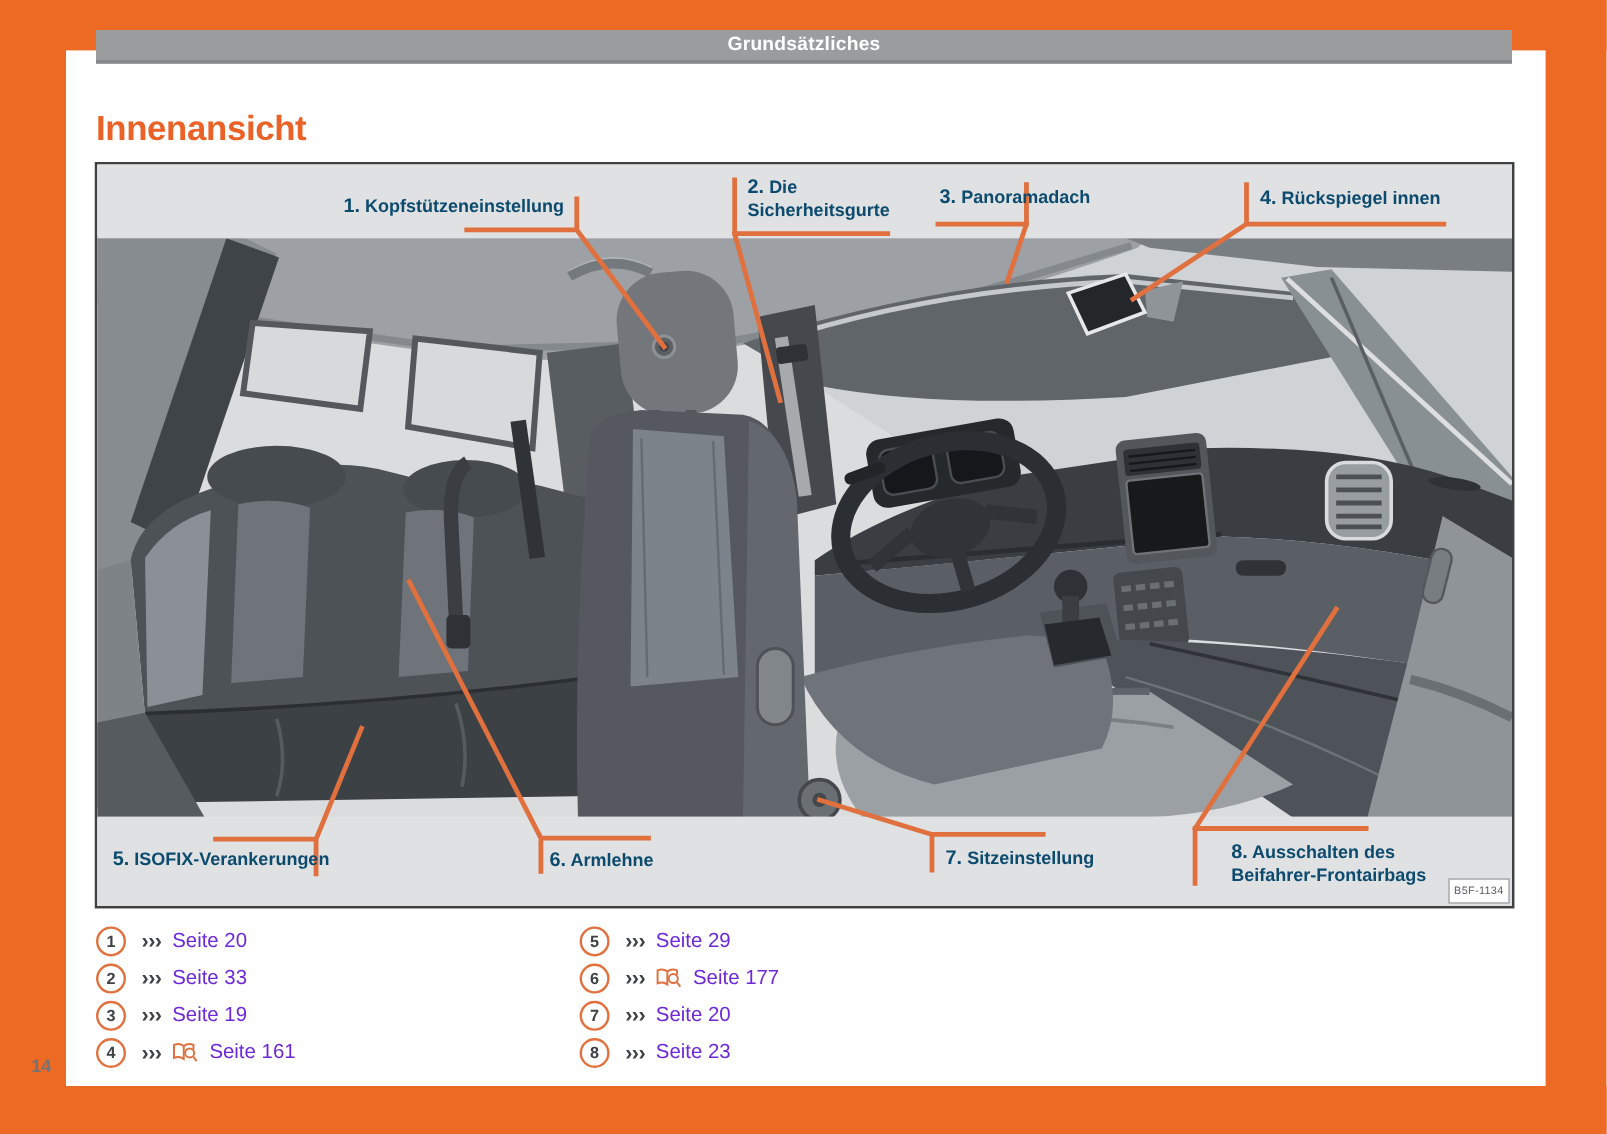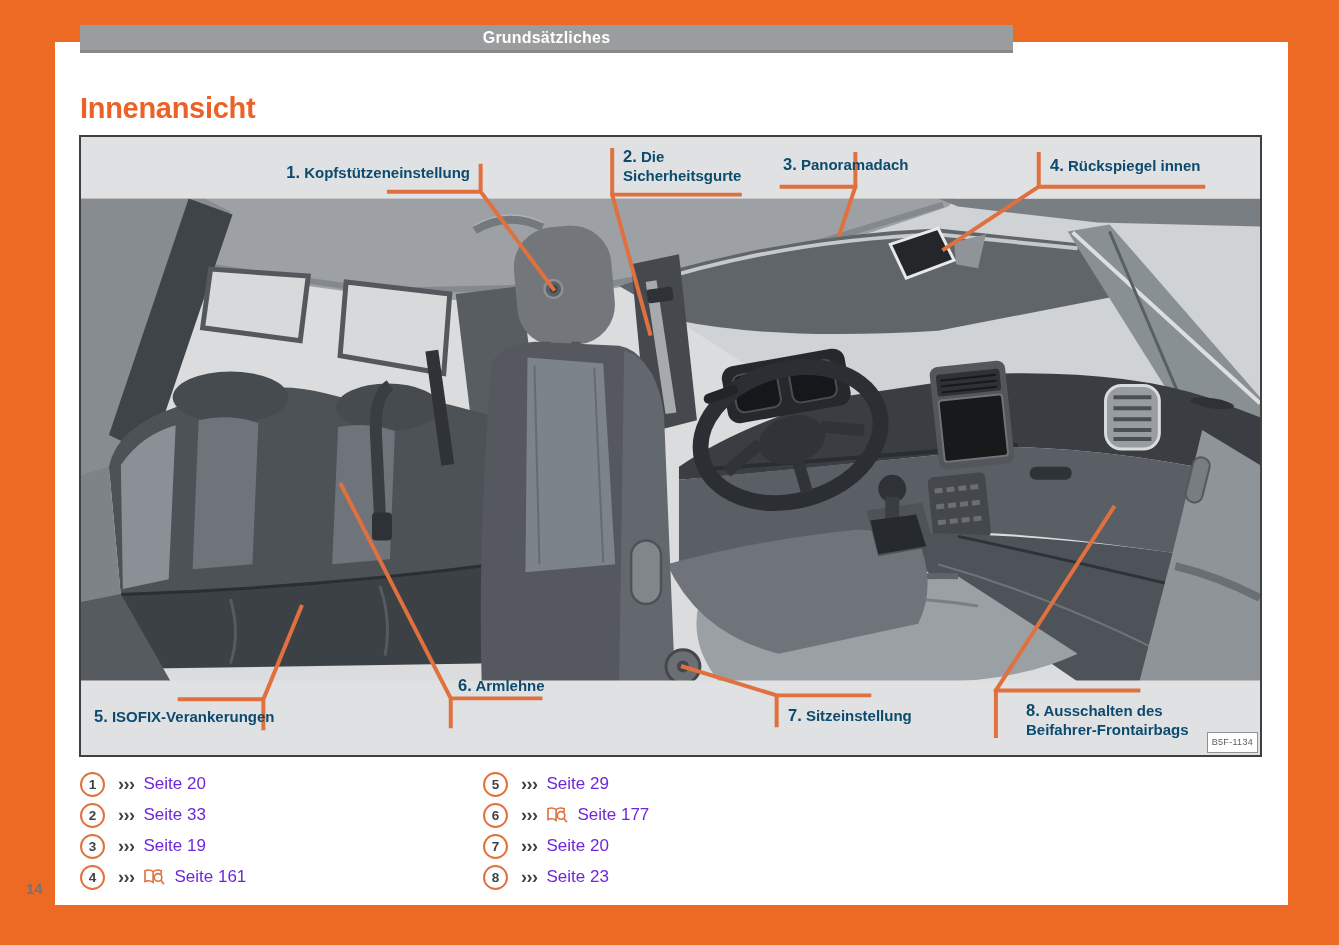--- a/index.html
+++ b/index.html
@@ -5,21 +5,21 @@
   html,body{margin:0;padding:0;background:#fff;}
   .page{position:relative;width:1339px;height:945px;background:#ffffff;overflow:hidden;
         font-family:"Liberation Sans", sans-serif;}
   
   .frame{position:absolute;background:#ED6A25;}
   .frame.top{left:0;top:0;width:1339px;height:42px;}
   .frame.left{left:0;top:0;width:55px;height:945px;}
   .frame.right{left:1288px;top:0;width:51px;height:945px;}
   .frame.bottom{left:0;top:905px;width:1339px;height:40px;}
   
-  .secbar{position:absolute;left:80px;top:25px;width:933px;height:25px;background:#9B9C9E;
+  .secbar{position:absolute;left:80px;top:25px;width:1180px;height:25px;background:#9B9C9E;
           border-bottom:3px solid #87888A;color:#fff;font-weight:bold;font-size:16px;
           text-align:center;line-height:25px;letter-spacing:.2px;}
   
   .h1{position:absolute;left:80px;top:92px;font-size:29px;font-weight:bold;color:#EA6227;letter-spacing:-.3px;}
   
   .figure{position:absolute;left:79px;top:135px;width:1179px;height:618px;border:2px solid #3E4042;background:#DBDCDE;}
   .figure svg.scene{position:absolute;left:0;top:0;width:100%;height:100%;}
   .figure svg.lines{position:absolute;left:0;top:0;width:100%;height:100%;pointer-events:none;}
   .flabel{position:absolute;font-size:15px;font-weight:bold;color:#0c4a6e;white-space:pre-line;line-height:19px;}
   .flabel .num{font-size:16.5px;}
@@ -188,21 +188,21 @@
         <path d="M918,603 V557 H1061 M918,557 L1036,373"></path>
       </g>
     </svg>
 
     <div class="flabel" style="right:790px;top:26px;"><span class="num">1.</span> <span>Kopfstützeneinstellung</span></div>
     <div class="flabel" style="left:542px;top:10px;"><span class="num">2.</span> <span>Die
 Sicherheitsgurte</span></div>
     <div class="flabel" style="left:702px;top:18px;"><span class="num">3.</span> <span>Panoramadach</span></div>
     <div class="flabel" style="left:969px;top:19px;"><span class="num">4.</span> <span>Rückspiegel innen</span></div>
     <div class="flabel" style="left:13px;top:570px;"><span class="num">5.</span> <span>ISOFIX-Verankerungen</span></div>
-    <div class="flabel" style="left:377px;top:539px;"><span class="num">6.</span> <span>Armlehne</span></div>
+    <div class="flabel" style="left:377px;top:571px;"><span class="num">6.</span> <span>Armlehne</span></div>
     <div class="flabel" style="left:707px;top:569px;"><span class="num">7.</span> <span>Sitzeinstellung</span></div>
     <div class="flabel" style="left:945px;top:564px;"><span class="num">8.</span> <span>Ausschalten des
 Beifahrer-Frontairbags</span></div>
 
     <div class="figcode">B5F-1134</div>
   </div>
 
   <div class="refcol c1">
     <div class="ref-row">
       <span class="circ">1</span>

